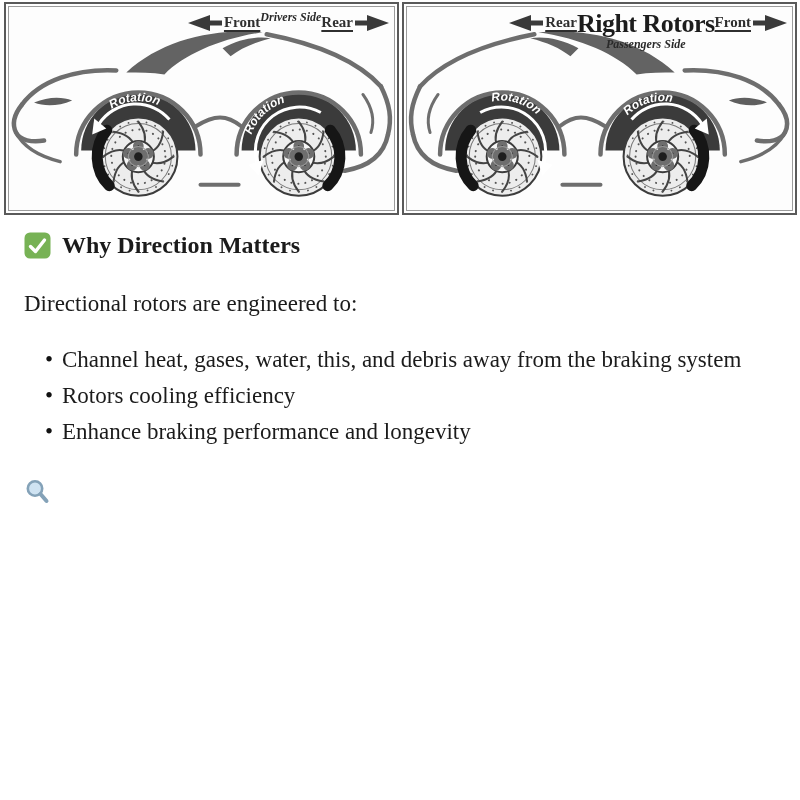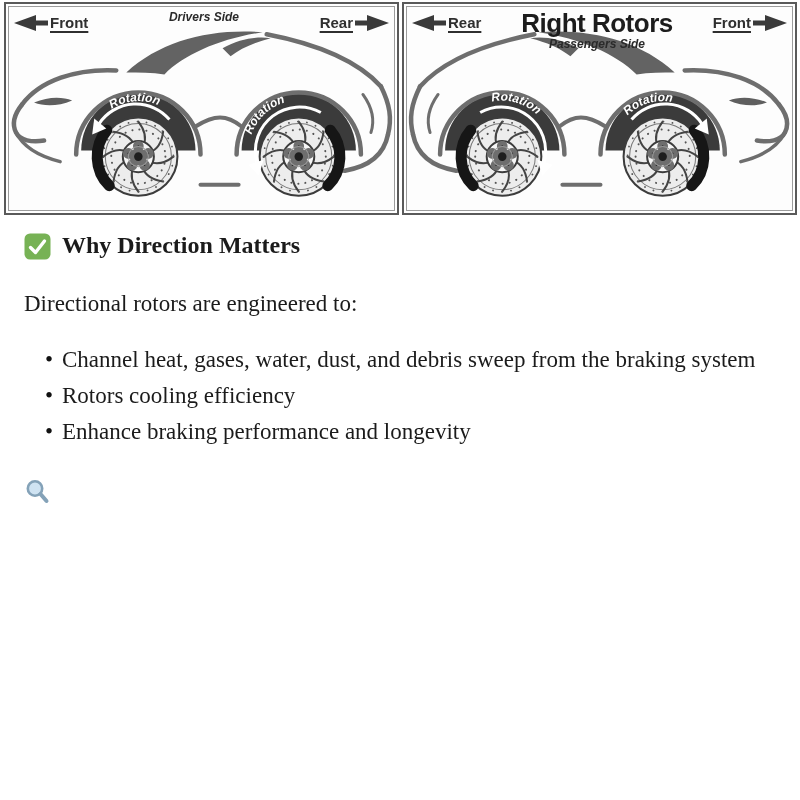--- a/index.html
+++ b/index.html
@@ -9,38 +9,38 @@
   
   .panels { display:flex; gap:3px; margin:2px 3px 0 4px; height:213px; }
   .panel {
     position:relative; flex:1; background:#fdfdfd;
     border:2px solid #5a5a5a;
     box-shadow: inset 0 0 0 2px #ffffff, inset 0 0 0 3px #9c9c9c;
     overflow:hidden;
   }
   .panel-header {
     position:absolute; top:6px; left:8px; right:8px;
-    display:flex; justify-content:space-between; align-items:flex-start;
-    font-family:Liberation Sans, sans-serif; z-index:3;
+    display:flex; justify-content:flex-end; align-items:flex-start;
+    font-family:Liberation Serif, serif; z-index:3;
   }
   .dir-label {
     display:flex; align-items:center; gap:2px; margin-top:4px;
     font-weight:bold; font-size:15px; color:#2f2f2f;
   }
   .dir-label .txt { text-decoration:underline; text-decoration-thickness:2px; text-underline-offset:3px; }
   .panel-titles { text-align:center; margin-top:0; }
   .panel-title { font-size:26px; font-weight:800; letter-spacing:-0.5px; color:#1c1c1c; line-height:1.05; }
   .panel-subtitle { font-size:12px; font-weight:bold; font-style:italic; color:#2a2a2a; }
   .car-svg { position:absolute; left:0; top:0; width:100%; height:100%; }
 
   
   .content { padding:15px 30px 10px 24px; font-size:23px; line-height:35px; }
   .intro { margin-bottom:27px; max-width:740px; }
   .section-head {
-    display:flex; align-items:flex-end; gap:11px;
+    display:flex; align-items:center; gap:11px;
     font-size:24px; margin-bottom:26px; line-height:30px;
   }
   .section-head.bold .head-txt { font-weight:bold; }
   .section-head.regular .head-txt { font-weight:normal; color:#222; }
   .lead { margin-bottom:21px; }
   ul.blist { list-style:none; padding-left:38px; margin-bottom:29px; max-width:745px; }
   ul.blist li { position:relative; margin-bottom:1px; }
   ul.blist li::before {
     content:"•"; position:absolute; left:-17px; top:0;
     font-size:23px; color:#111;
@@ -202,21 +202,21 @@
     <svg width="27" height="27" viewBox="0 0 27 27" class="emoji-svg" aria-hidden="true">
       <rect x="0.5" y="0.5" width="26" height="26" rx="5.5" fill="#77b255"></rect>
       <path d="M 6.5,14.5 L 11.5,19.5 L 20.5,8" fill="none" stroke="#ffffff" stroke-width="3.4" stroke-linecap="round" stroke-linejoin="round"></path>
     </svg>
     <span class="head-txt">Why Direction Matters</span>
   </div>
 
   <p class="lead">Directional rotors are engineered to:</p>
 
   <ul class="blist">
-    <li><span>Channel heat, gases, water, dust, and debris sweep from the braking system</span></li>
+    <li><span>Channel heat, gases, water, this, and debris away from the braking system</span></li>
     <li><span>Rotors cooling efficiency</span></li>
     <li><span>Enhance braking performance and longevity</span></li>
   </ul>
 
   <div class="section-head regular">
     <svg width="27" height="27" viewBox="0 0 27 27" class="emoji-svg" aria-hidden="true">
       <circle cx="11" cy="10.5" r="7.2" fill="#cfe3f2" stroke="#84a2b8" stroke-width="2.6"></circle>
       <line x1="16.5" y1="16" x2="22.5" y2="23" stroke="#84a2b8" stroke-width="4" stroke-linecap="round"></line>
     </svg>
   </div>

